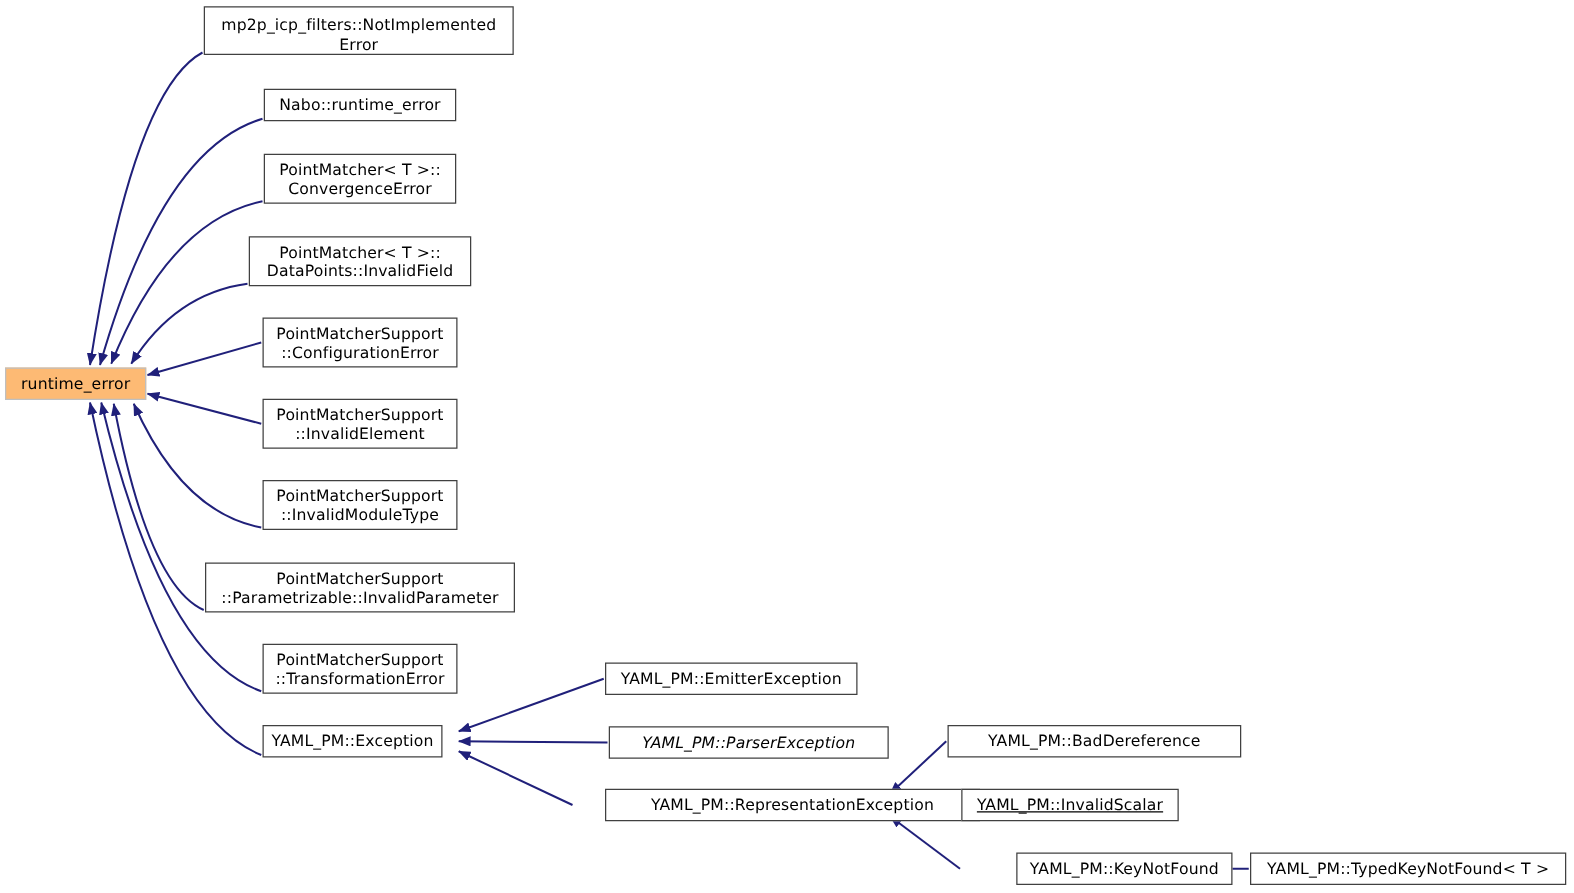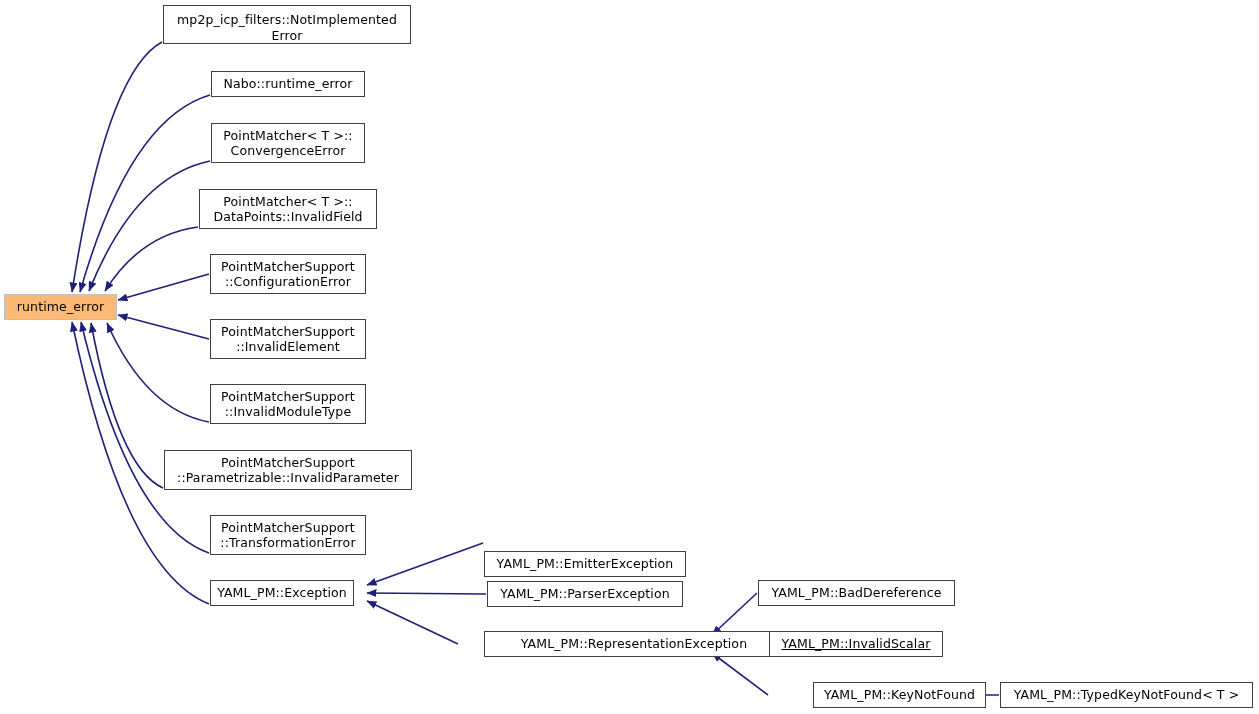--- a/index.html
+++ b/index.html
@@ -96,22 +96,22 @@
 ::ConfigurationError</span></div>
       <div class="node" style="left: 210px; top: 319px; width: 156px; height: 40px;"><span class="label">PointMatcherSupport
 ::InvalidElement</span></div>
       <div class="node" style="left: 210px; top: 384px; width: 156px; height: 40px;"><span class="label">PointMatcherSupport
 ::InvalidModuleType</span></div>
       <div class="node" style="left: 164px; top: 450px; width: 248px; height: 40px;"><span class="label">PointMatcherSupport
 ::Parametrizable::InvalidParameter</span></div>
       <div class="node" style="left: 210px; top: 515px; width: 156px; height: 40px;"><span class="label">PointMatcherSupport
 ::TransformationError</span></div>
       <div class="node" style="left: 210px; top: 580px; width: 144px; height: 26px;"><span class="label">YAML_PM::Exception</span></div>
-      <div class="node" style="left: 484px; top: 530px; width: 202px; height: 26px; margin-top: 21px;"><span class="label">YAML_PM::EmitterException</span></div>
-      <div class="node" style="left: 487px; top: 581px; width: 196px; height: 26px;"><span class="label">YAML_PM::ParserException</span></div>
+      <div class="node" style="left: 484px; top: 530px; width: 202px; height: 26px;"><span class="label">YAML_PM::EmitterException</span></div>
+      <div class="node" style="left: 487px; top: 581px; width: 224px; height: 26px; font-style: italic;"><span class="label">YAML_PM::ParserException</span></div>
       <div class="node" style="left: 484px; top: 631px; width: 300px; height: 26px; text-align: center;"><span class="label">YAML_PM::RepresentationException</span></div>
-      <div class="node" style="left: 758px; top: 580px; width: 197px; height: 26px;"><span class="label">YAML_PM::BadDereference</span></div>
+      <div class="node" style="left: 758px; top: 580px; width: 235px; height: 26px;"><span class="label">YAML_PM::BadDereference</span></div>
       <div class="node" style="left: 769px; top: 631px; width: 174px; height: 26px; text-decoration: underline;"><span class="label">YAML_PM::InvalidScalar</span></div>
       <div class="node" style="left: 769px; top: 682px; width: 173px; height: 26px; margin-left: 44px;"><span class="label">YAML_PM::KeyNotFound</span></div>
       <div class="node" style="left: 1000px; top: 682px; width: 253px; height: 26px;"><span class="label">YAML_PM::TypedKeyNotFound&lt; T &gt;</span></div>
     </div>
 
 </div>
 
 </body></html>

